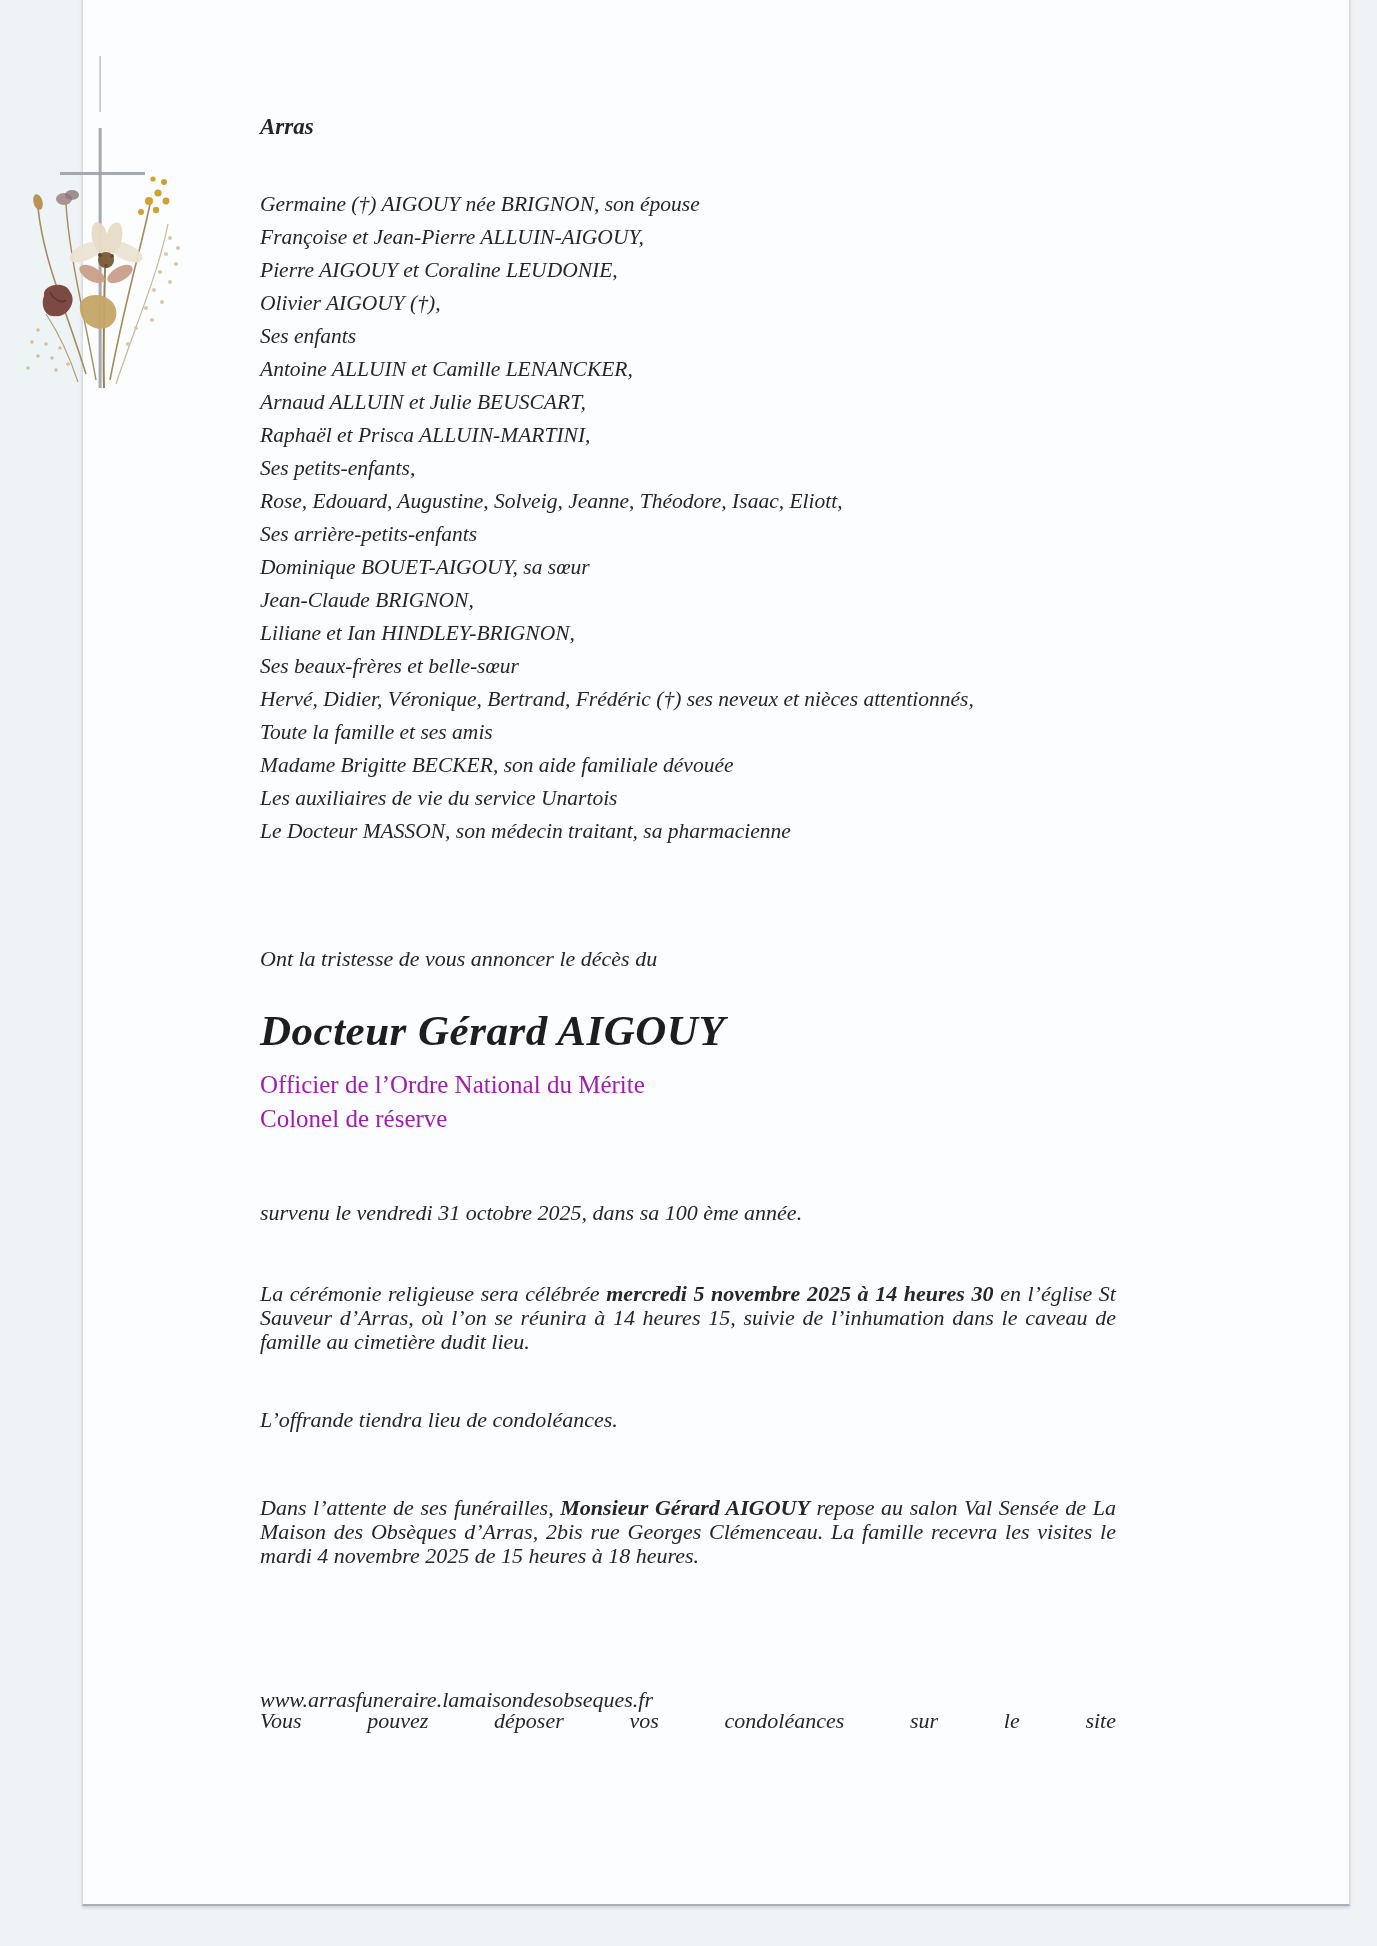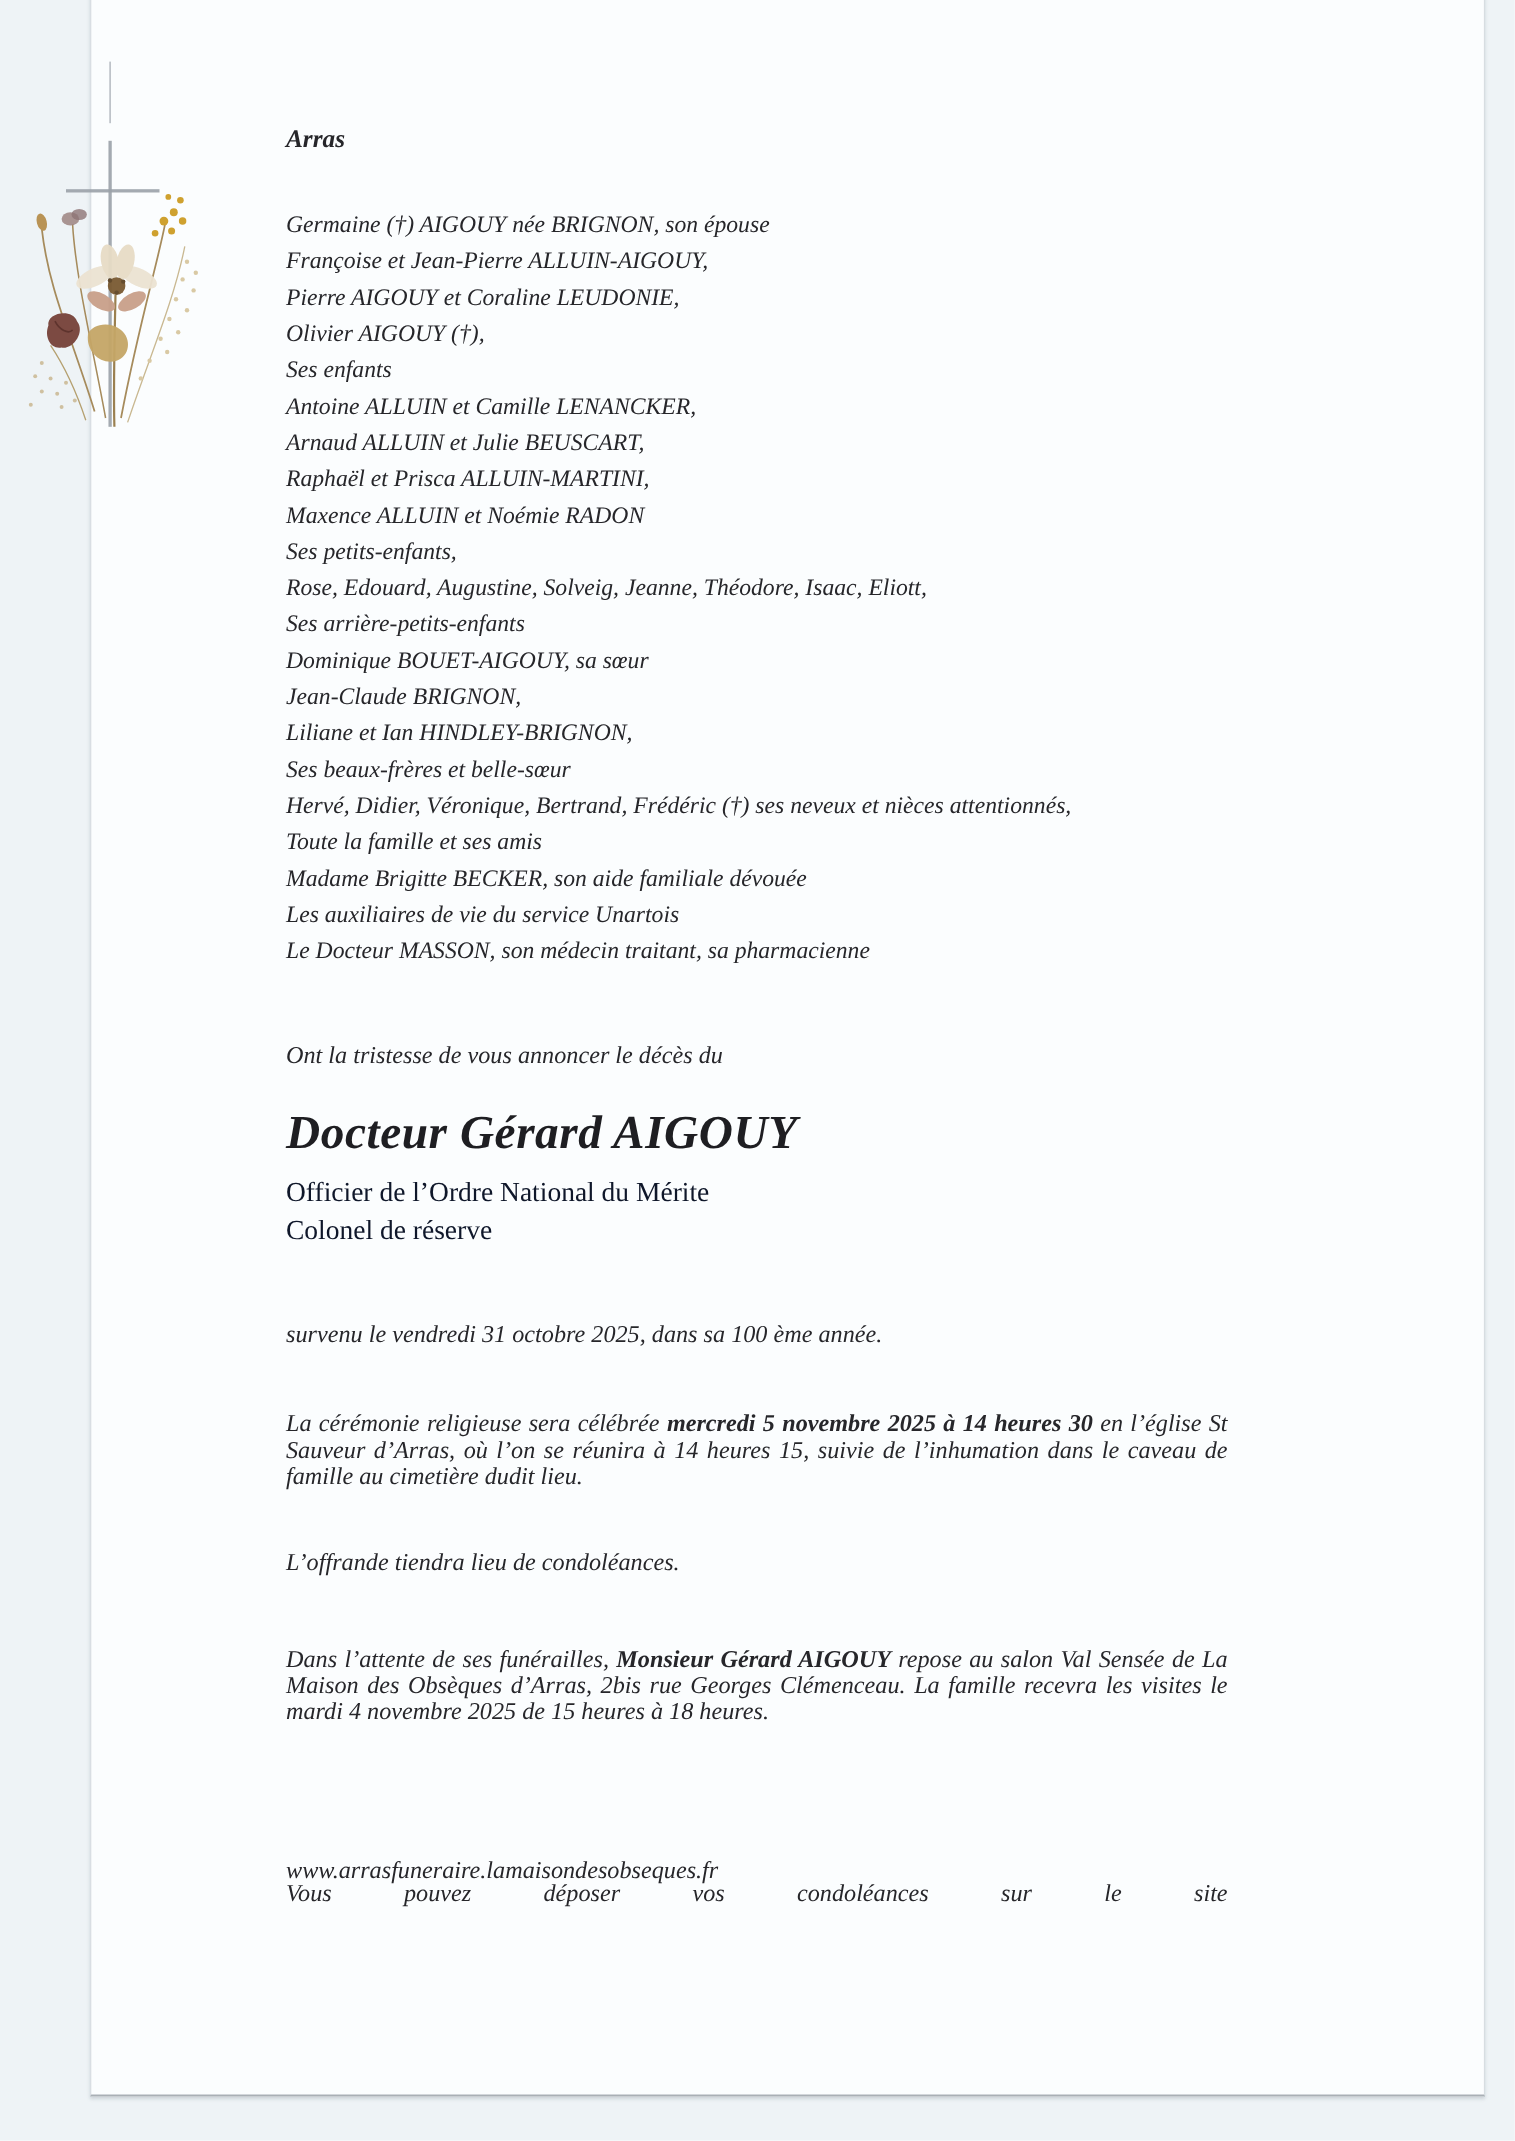--- a/index.html
+++ b/index.html
@@ -35,21 +35,21 @@
   }
   .family-line { min-height:33px; }
 
   .intro { position:absolute; top:946px; left:0; font-style:italic; font-size:22px; }
 
   .deceased { position:absolute; top:1006px; left:0; width:680px; text-align:left; }
   .deceased-name {
     font-size:43px; font-weight:bold; font-style:italic;
     line-height:50px; letter-spacing:.5px; color:#1e1e22;
   }
-  .honor { font-size:25px; line-height:34px; color:#0f172a; }
+  .honor { font-size:25px; line-height:34px; color:#a21caf; }
   .honor-first { margin-top:12px; }
 
   .death-line { position:absolute; top:1196px; left:0; font-style:italic; font-size:22px; line-height:33px; }
 
   .para { font-style:italic; font-size:22px; line-height:24px; }
   .bold-run { font-weight:bold; }
 
   .ceremony { position:absolute; top:1282px; left:0; width:856px; text-align:justify; }
   .offering { position:absolute; top:1408px; left:0; }
   .repose   { position:absolute; top:1496px; left:0; width:856px; text-align:justify; }
@@ -154,21 +154,20 @@
 
     <div class="family-list">
         <div class="family-line">Germaine (†) AIGOUY née BRIGNON, son épouse</div>
         <div class="family-line">Françoise et Jean-Pierre ALLUIN-AIGOUY,</div>
         <div class="family-line">Pierre AIGOUY et Coraline LEUDONIE,</div>
         <div class="family-line">Olivier AIGOUY (†),</div>
         <div class="family-line">Ses enfants</div>
         <div class="family-line">Antoine ALLUIN et Camille LENANCKER,</div>
         <div class="family-line">Arnaud ALLUIN et Julie BEUSCART,</div>
         <div class="family-line">Raphaël et Prisca ALLUIN-MARTINI,</div>
-        <div class="family-line">Maxence ALLUIN et Noémie RADON</div>
         <div class="family-line">Ses petits-enfants,</div>
         <div class="family-line">Rose, Edouard, Augustine, Solveig, Jeanne, Théodore, Isaac, Eliott,</div>
         <div class="family-line">Ses arrière-petits-enfants</div>
         <div class="family-line">Dominique BOUET-AIGOUY, sa sœur</div>
         <div class="family-line">Jean-Claude BRIGNON,</div>
         <div class="family-line">Liliane et Ian HINDLEY-BRIGNON,</div>
         <div class="family-line">Ses beaux-frères et belle-sœur</div>
         <div class="family-line">Hervé, Didier, Véronique, Bertrand, Frédéric (†) ses neveux et nièces attentionnés,</div>
         <div class="family-line">Toute la famille et ses amis</div>
         <div class="family-line">Madame Brigitte BECKER, son aide familiale dévouée</div>

